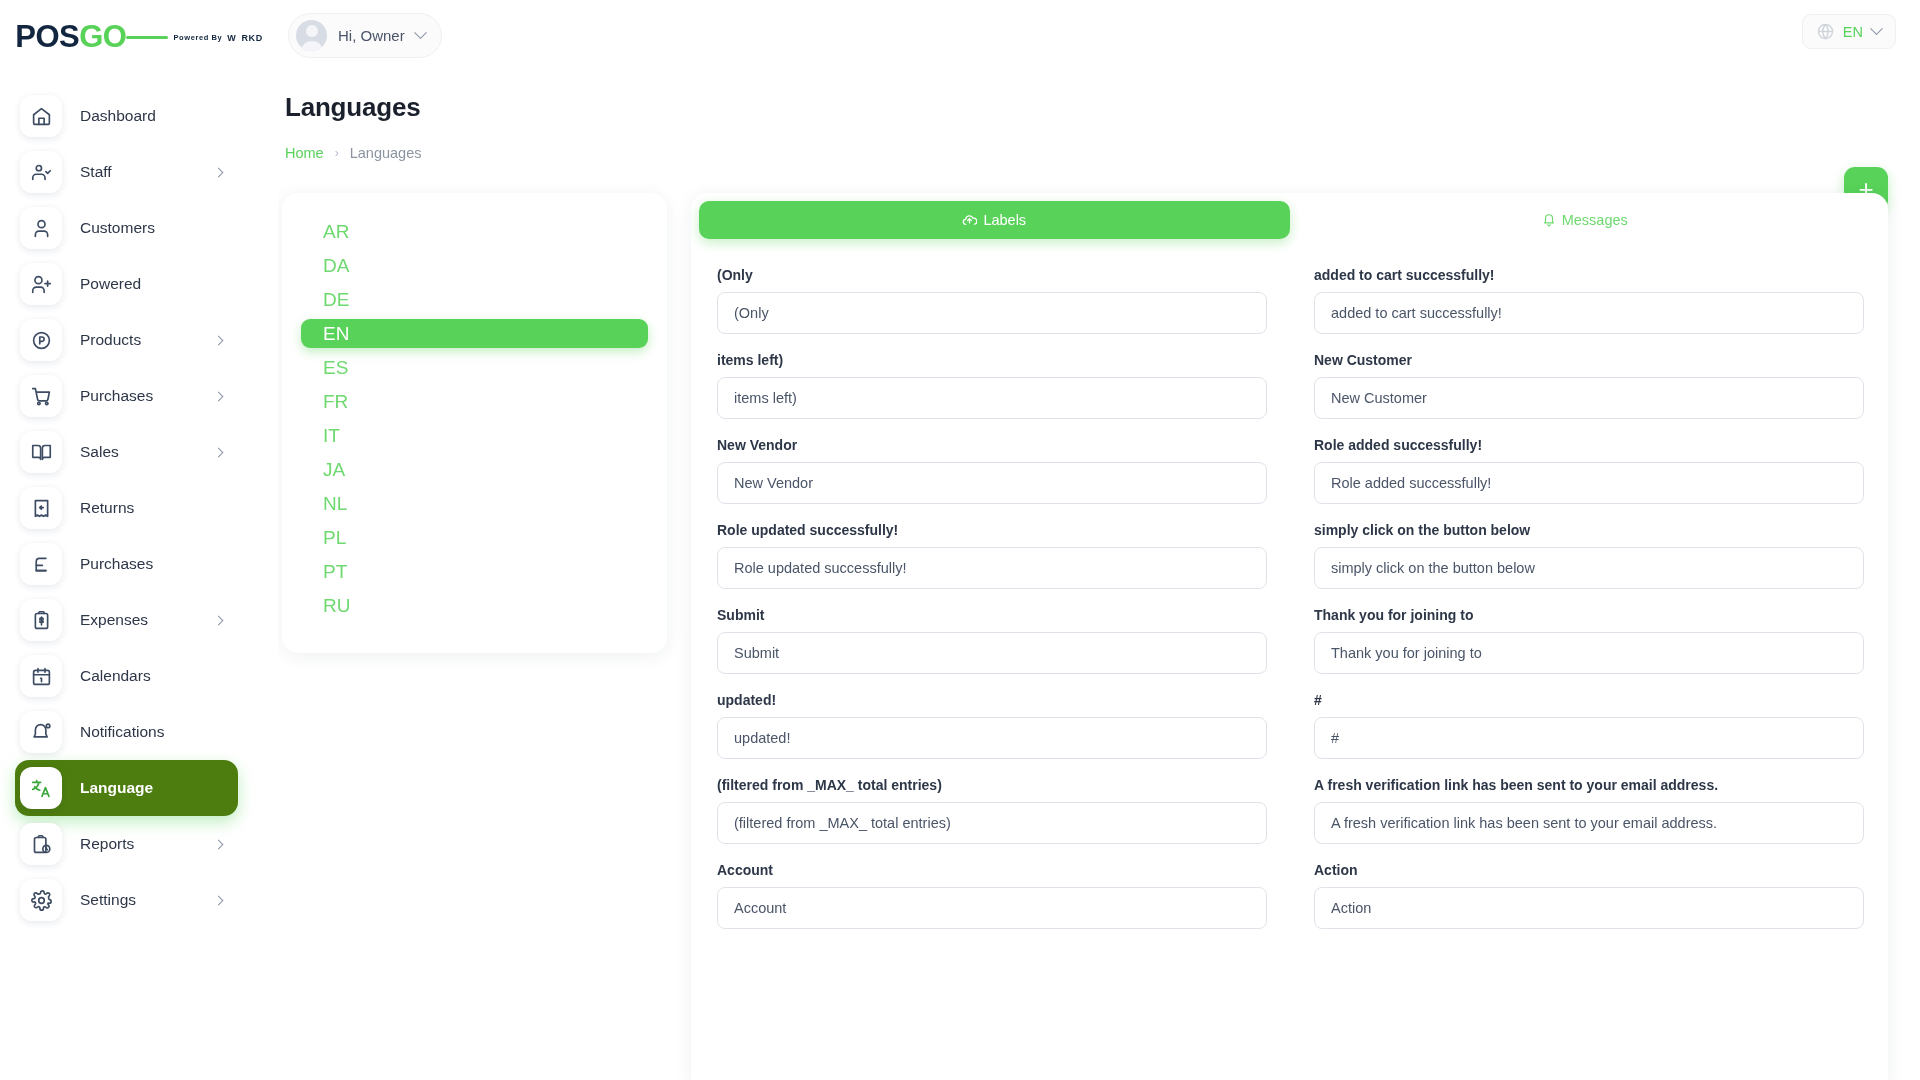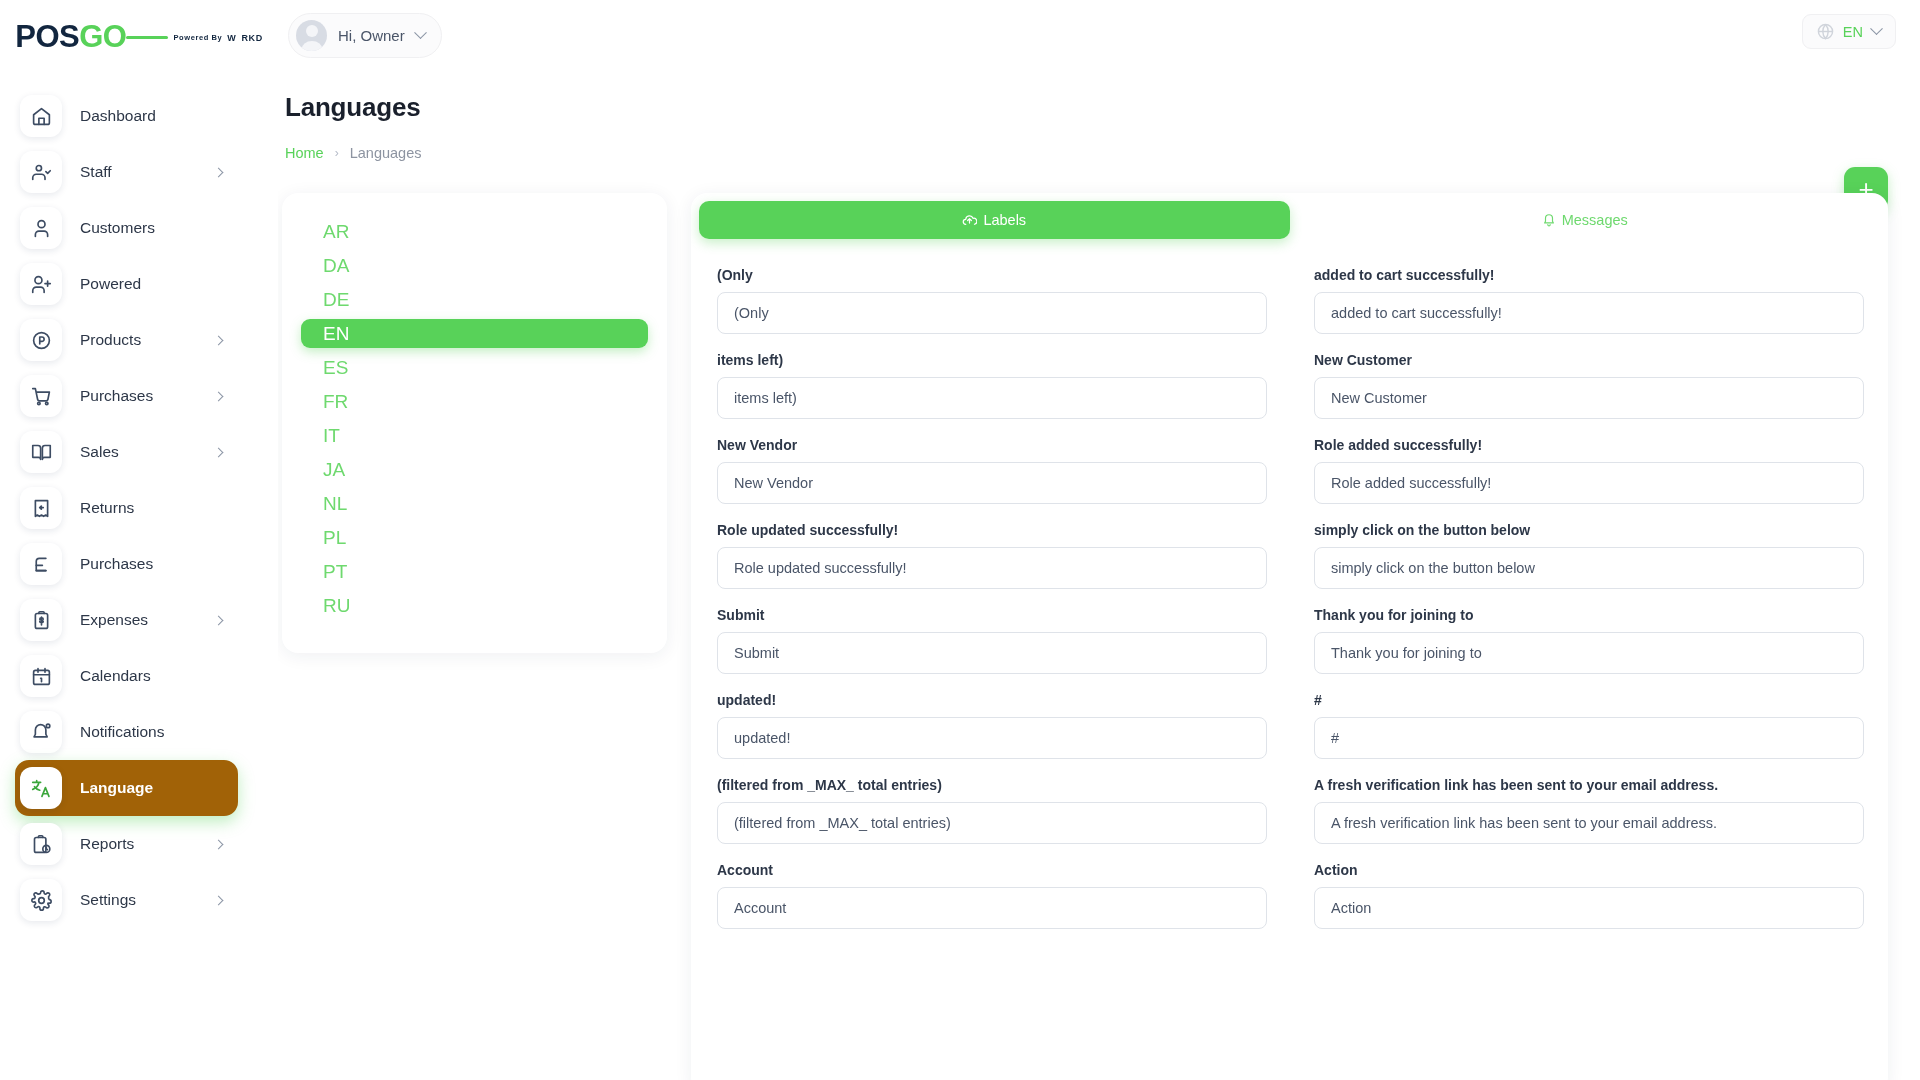--- a/index.html
+++ b/index.html
@@ -77,21 +77,21 @@
     width: 42px; height: 42px; border-radius: 12px; background: #ffffff;
     box-shadow: 0 2px 7px rgba(24,39,75,0.10);
     display: flex; align-items: center; justify-content: center; flex: none;
   }
   .nav-label { margin-left: 18px; font-size: 15.5px; color: #2d3748; }
   .nav-arrow {
     position: absolute; right: 16px; width: 7px; height: 7px;
     border-right: 1.8px solid #8b95a5; border-bottom: 1.8px solid #8b95a5;
     transform: rotate(-45deg);
   }
-  .nav-item.active { background: #a16207; box-shadow: 0 6px 16px rgba(88,210,89,0.38); }
+  .nav-item.active { background: #4d7c0f; box-shadow: 0 6px 16px rgba(88,210,89,0.38); }
   .nav-item.active .nav-label { color: #ffffff; font-weight: 700; }
   .nav-item.active .nav-icon { background: #ffffff; }
 
   
   .content {
     position: absolute; top: 70px; left: 278px; width: 1642px; height: 1010px;
     background: #ffffff; overflow: hidden;
   }
   .page-head { padding: 22px 30px 0 7px; }
   .page-title { font-size: 26px; font-weight: 700; color: #1a202c; letter-spacing: -0.2px; }

